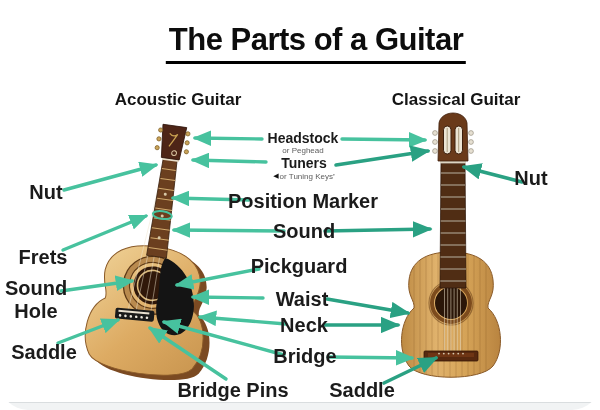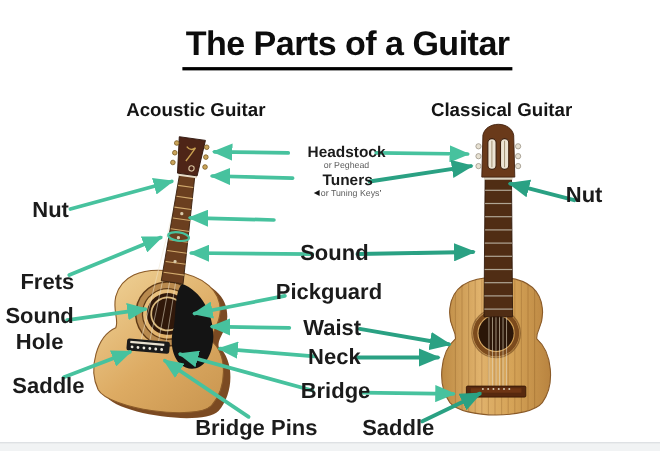--- a/index.html
+++ b/index.html
@@ -1,26 +1,26 @@
 <!DOCTYPE html>
 <html><head>
 <meta charset="utf-8">
 <style>
   html,body{margin:0;padding:0;background:#fff;}
   .canvas{position:relative;width:600px;height:410px;background:#ffffff;overflow:hidden;
-          font-family:"Liberation Sans","DejaVu Sans",sans-serif;}
+          font-family:"Liberation Sans","DejaVu Sans",sans-serif;border-radius:28px;}
   svg{position:absolute;left:0;top:0;}
   .page-title{position:absolute;left:316px;top:40px;transform:translate(-50%,-50%);
               font-size:31px;font-weight:700;letter-spacing:-0.5px;color:#0d0d0d;white-space:nowrap;}
   .page-title .underline{border-bottom:3px solid #000;padding:0 3px 4px 3px;}
   .section-title{position:absolute;transform:translate(-50%,-50%);font-size:17px;font-weight:700;
                  color:#141414;white-space:nowrap;}
   .lbl{position:absolute;transform:translate(-50%,-50%);font-size:20px;font-weight:700;
        color:#1b1b1b;white-space:nowrap;line-height:1.15;}
-  .lbl-stack{position:absolute;transform:translate(-50%,0);text-align:center;white-space:nowrap;line-height:1;margin-left:12px;}
+  .lbl-stack{position:absolute;transform:translate(-50%,0);text-align:center;white-space:nowrap;line-height:1;}
   .lbl-stack .main{font-size:14px;font-weight:700;color:#1b1b1b;display:block;}
   .lbl-stack .alt{font-size:8px;font-weight:400;color:#5d5d5d;display:block;margin-top:2px;}
   .alt-icon{font-size:7px;color:#111;vertical-align:1px;margin-right:1px;}
   .alt-suffix{font-size:8px;color:#222;}
   .two-line span{display:block;text-align:center;}
   .bottom-edge{position:absolute;left:0;top:402px;width:600px;height:8px;
                background:#f1f3f4;border-top:1px solid #d9dddf;}
 </style>
 </head>
 <body>
@@ -243,20 +243,21 @@
     <span class="alt">or Peghead</span>
   </div>
 
   <div class="lbl-stack" style="left:304px;top:156px;">
     <span class="main">Tuners</span>
     <span class="alt"><span class="alt-icon">◀</span><span>or Tuning Keys</span><span class="alt-suffix">’</span></span>
   </div>
 
   <div class="lbl" style="left:46px;top:192px;">Nut</div>
   <div class="lbl" style="left:531px;top:178px;">Nut</div>
+  <div class="lbl" style="left:303px;top:201px;">Position Marker</div>
   <div class="lbl" style="left:304px;top:231px;">Sound</div>
   <div class="lbl" style="left:43px;top:257px;">Frets</div>
   <div class="lbl two-line" style="left:36px;top:300px;">
     <span>Sound</span>
     <span>Hole</span>
   </div>
 
   <div class="lbl" style="left:299px;top:266px;">Pickguard</div>
 
   <div class="lbl" style="left:302px;top:299px;">Waist</div>

